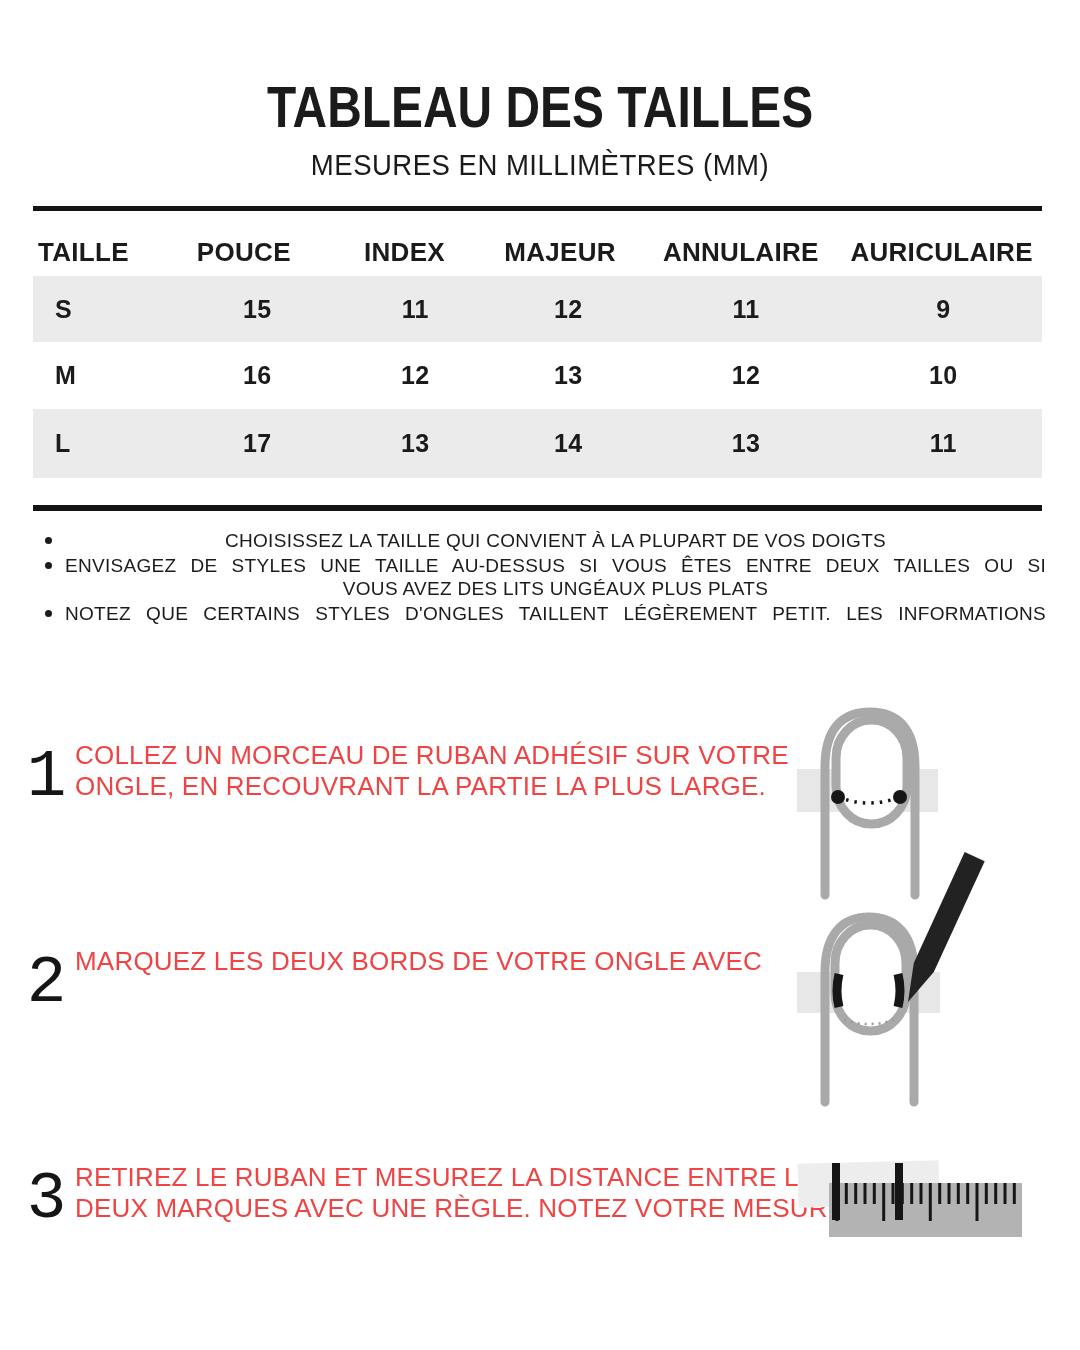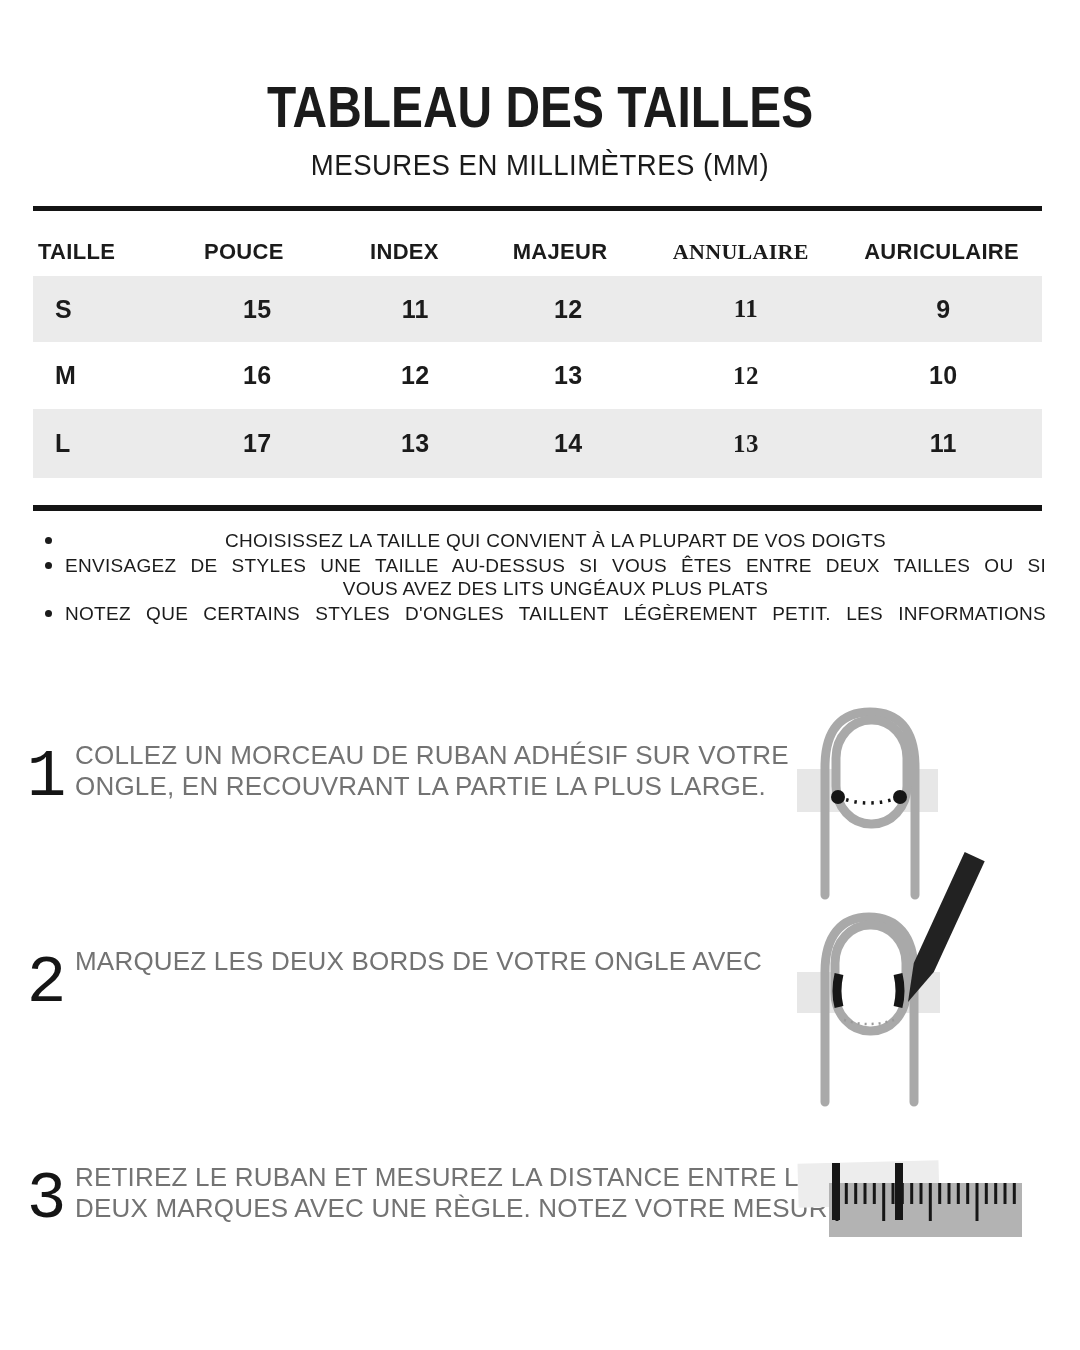--- a/index.html
+++ b/index.html
@@ -27,23 +27,23 @@
   .rule-bottom { top:505px; height:6px; }
 
   
   .size-table { left:33px; top:228px; width:1009px; }
   .trow { display:flex; align-items:center; }
   .trow .cell { text-align:center; font-weight:700; letter-spacing:0.3px; }
   .trow .cell:nth-child(1){ width:12%; text-align:left; }
   .trow .cell:nth-child(2){ width:17%; }
   .trow .cell:nth-child(3){ width:15%; }
   .trow .cell:nth-child(4){ width:16%; }
-  .trow .cell:nth-child(5){ width:20%;font-family:Liberation Serif, serif; }
+  .trow .cell:nth-child(5){ width:20%; }
   .trow .cell:nth-child(6){ width:20%; }
-  .header-row { height:48px; font-size:22px; }
+  .header-row { height:48px; font-size:26px; }
   .header-row .cell:nth-child(1){ padding-left:5px; }
   .data-row { height:66px; font-size:25px; }
   .data-row .cell:nth-child(1){ padding-left:22px; }
   .data-row.shaded { background:#ebebeb; }
   .data-row.r2 { height:67px; }
   .data-row.r3 { height:69px; }
 
   
   .notes { left:65px; top:529px; width:981px; font-size:19px; line-height:23px; letter-spacing:0.3px; }
   .note-item { position:relative; margin-bottom:2px; }
@@ -53,21 +53,21 @@
   }
   .note-line { text-align:center; }
   .note-line.jl { text-align:justify; text-align-last:justify; }
 
   
   .step { position:absolute; left:18px; display:flex; }
   .step-num {
     width:57px; flex:0 0 57px; display:flex; align-items:center; justify-content:center;
     font-family:"Liberation Mono", monospace; font-size:66px; font-weight:400; color:#151515;
   }
-  .step-text { font-size:26px; line-height:31px; letter-spacing:0.2px; color:#737373; }
+  .step-text { font-size:26px; line-height:31px; letter-spacing:0.2px; color:#ef4444; }
   .step-1 { top:740px; }
   .step-2 { top:946px; }
   .step-3 { top:1162px; }
 
   svg { display:block; }
 </style>
 </head>
 <body>
 
 <div class="abs title">TABLEAU DES TAILLES</div>

